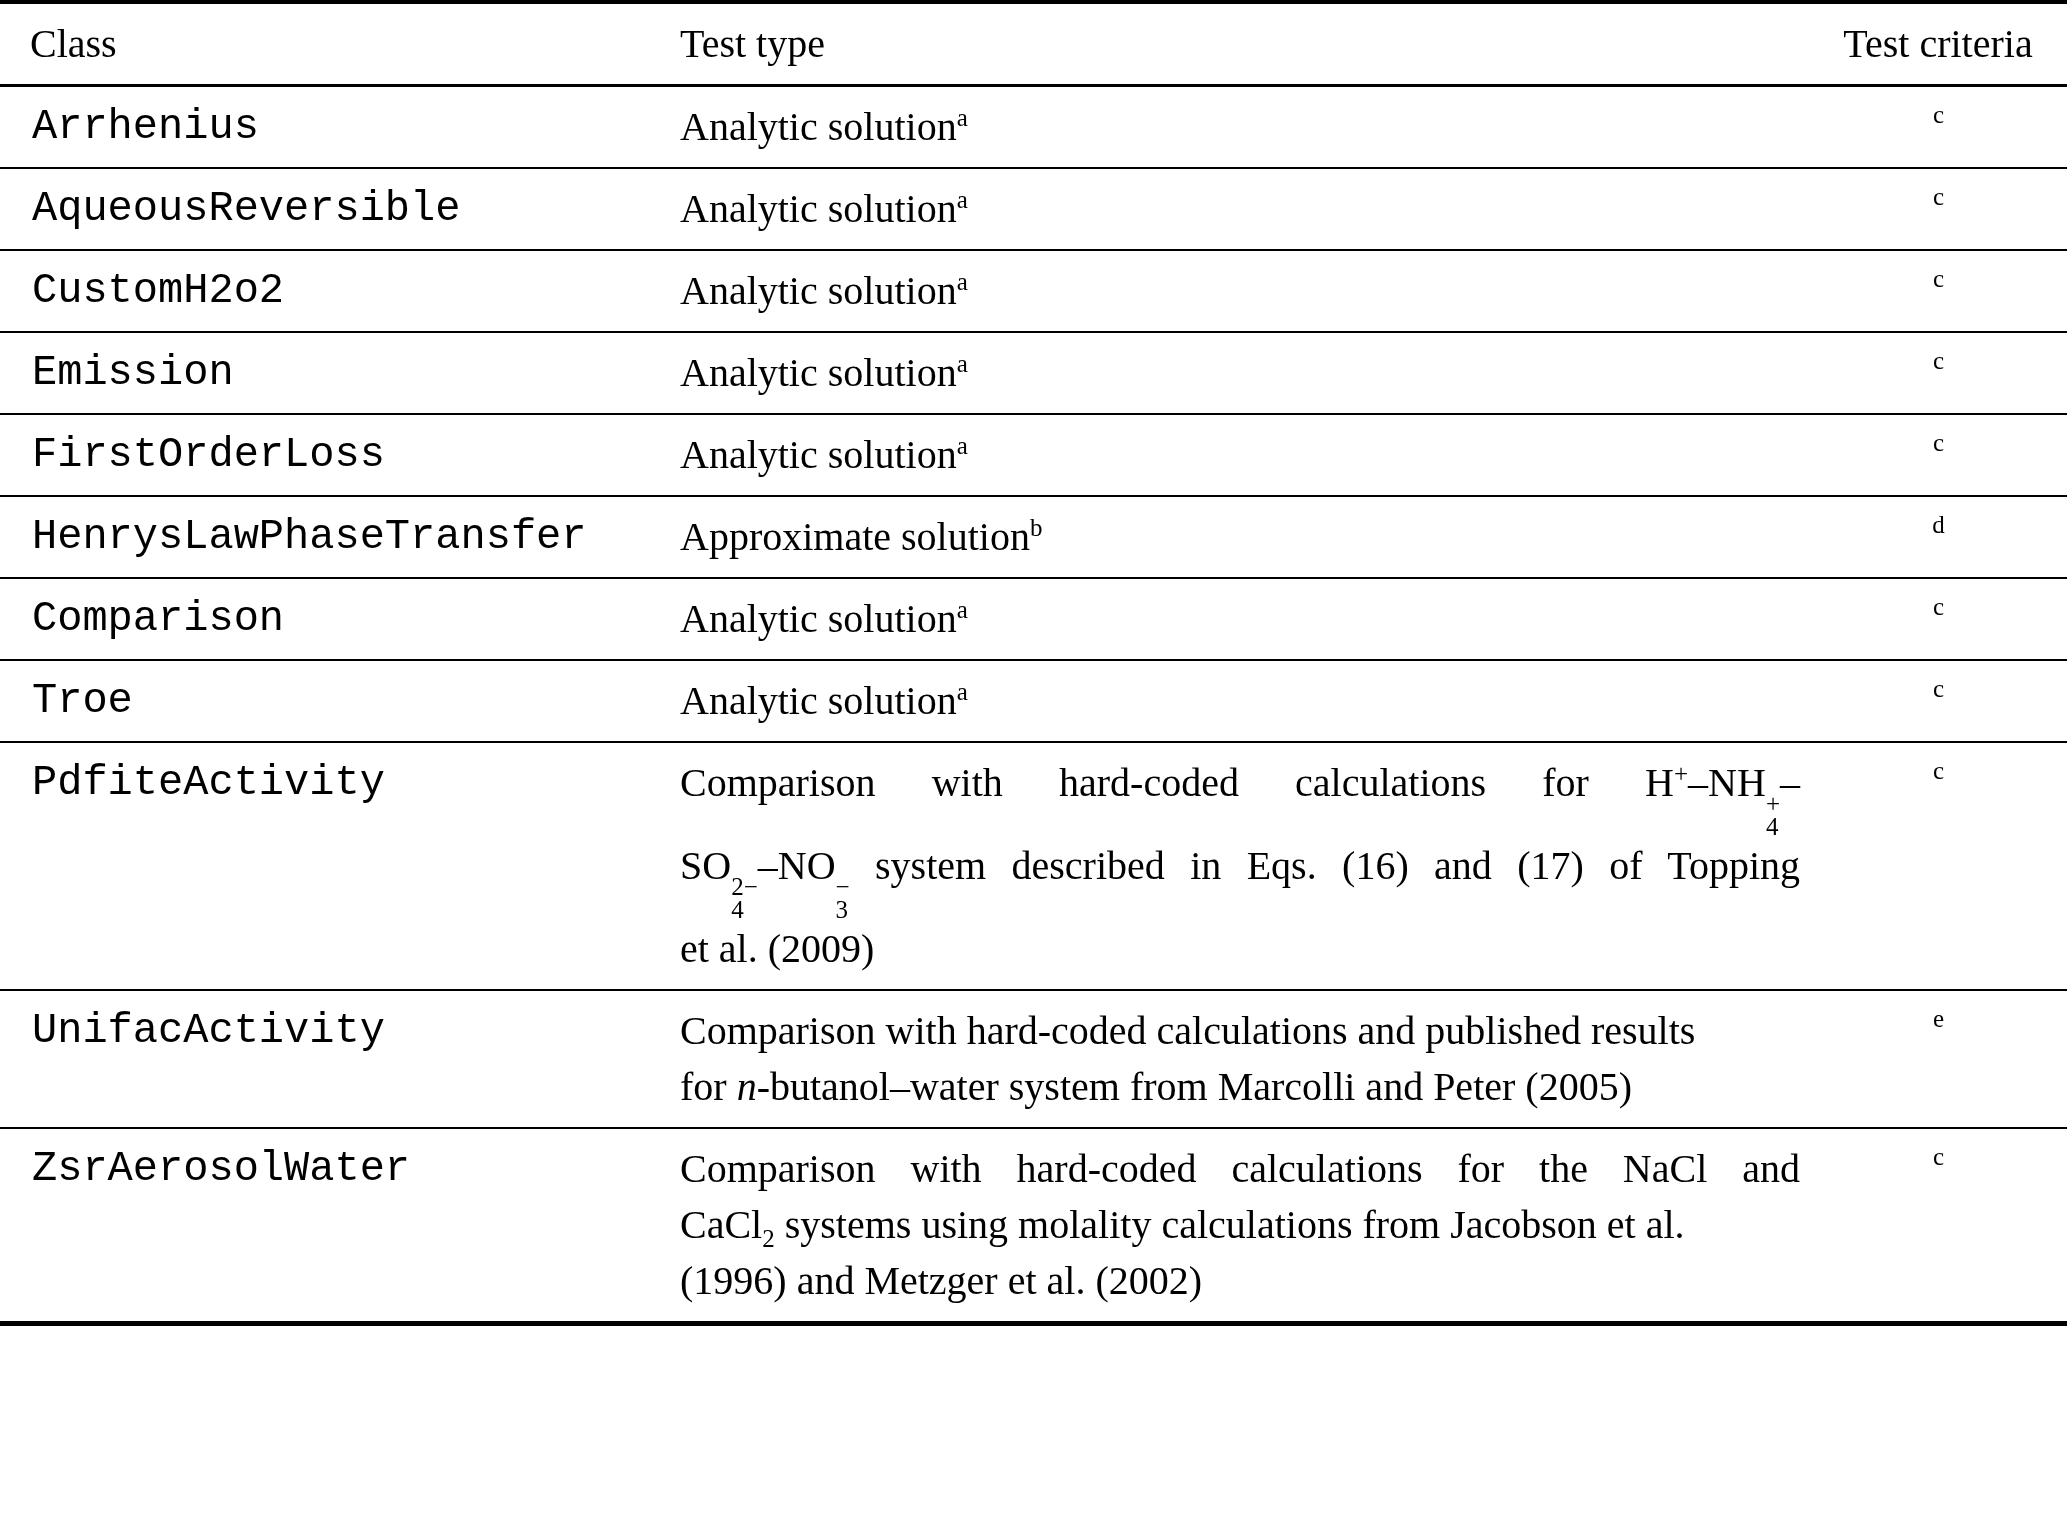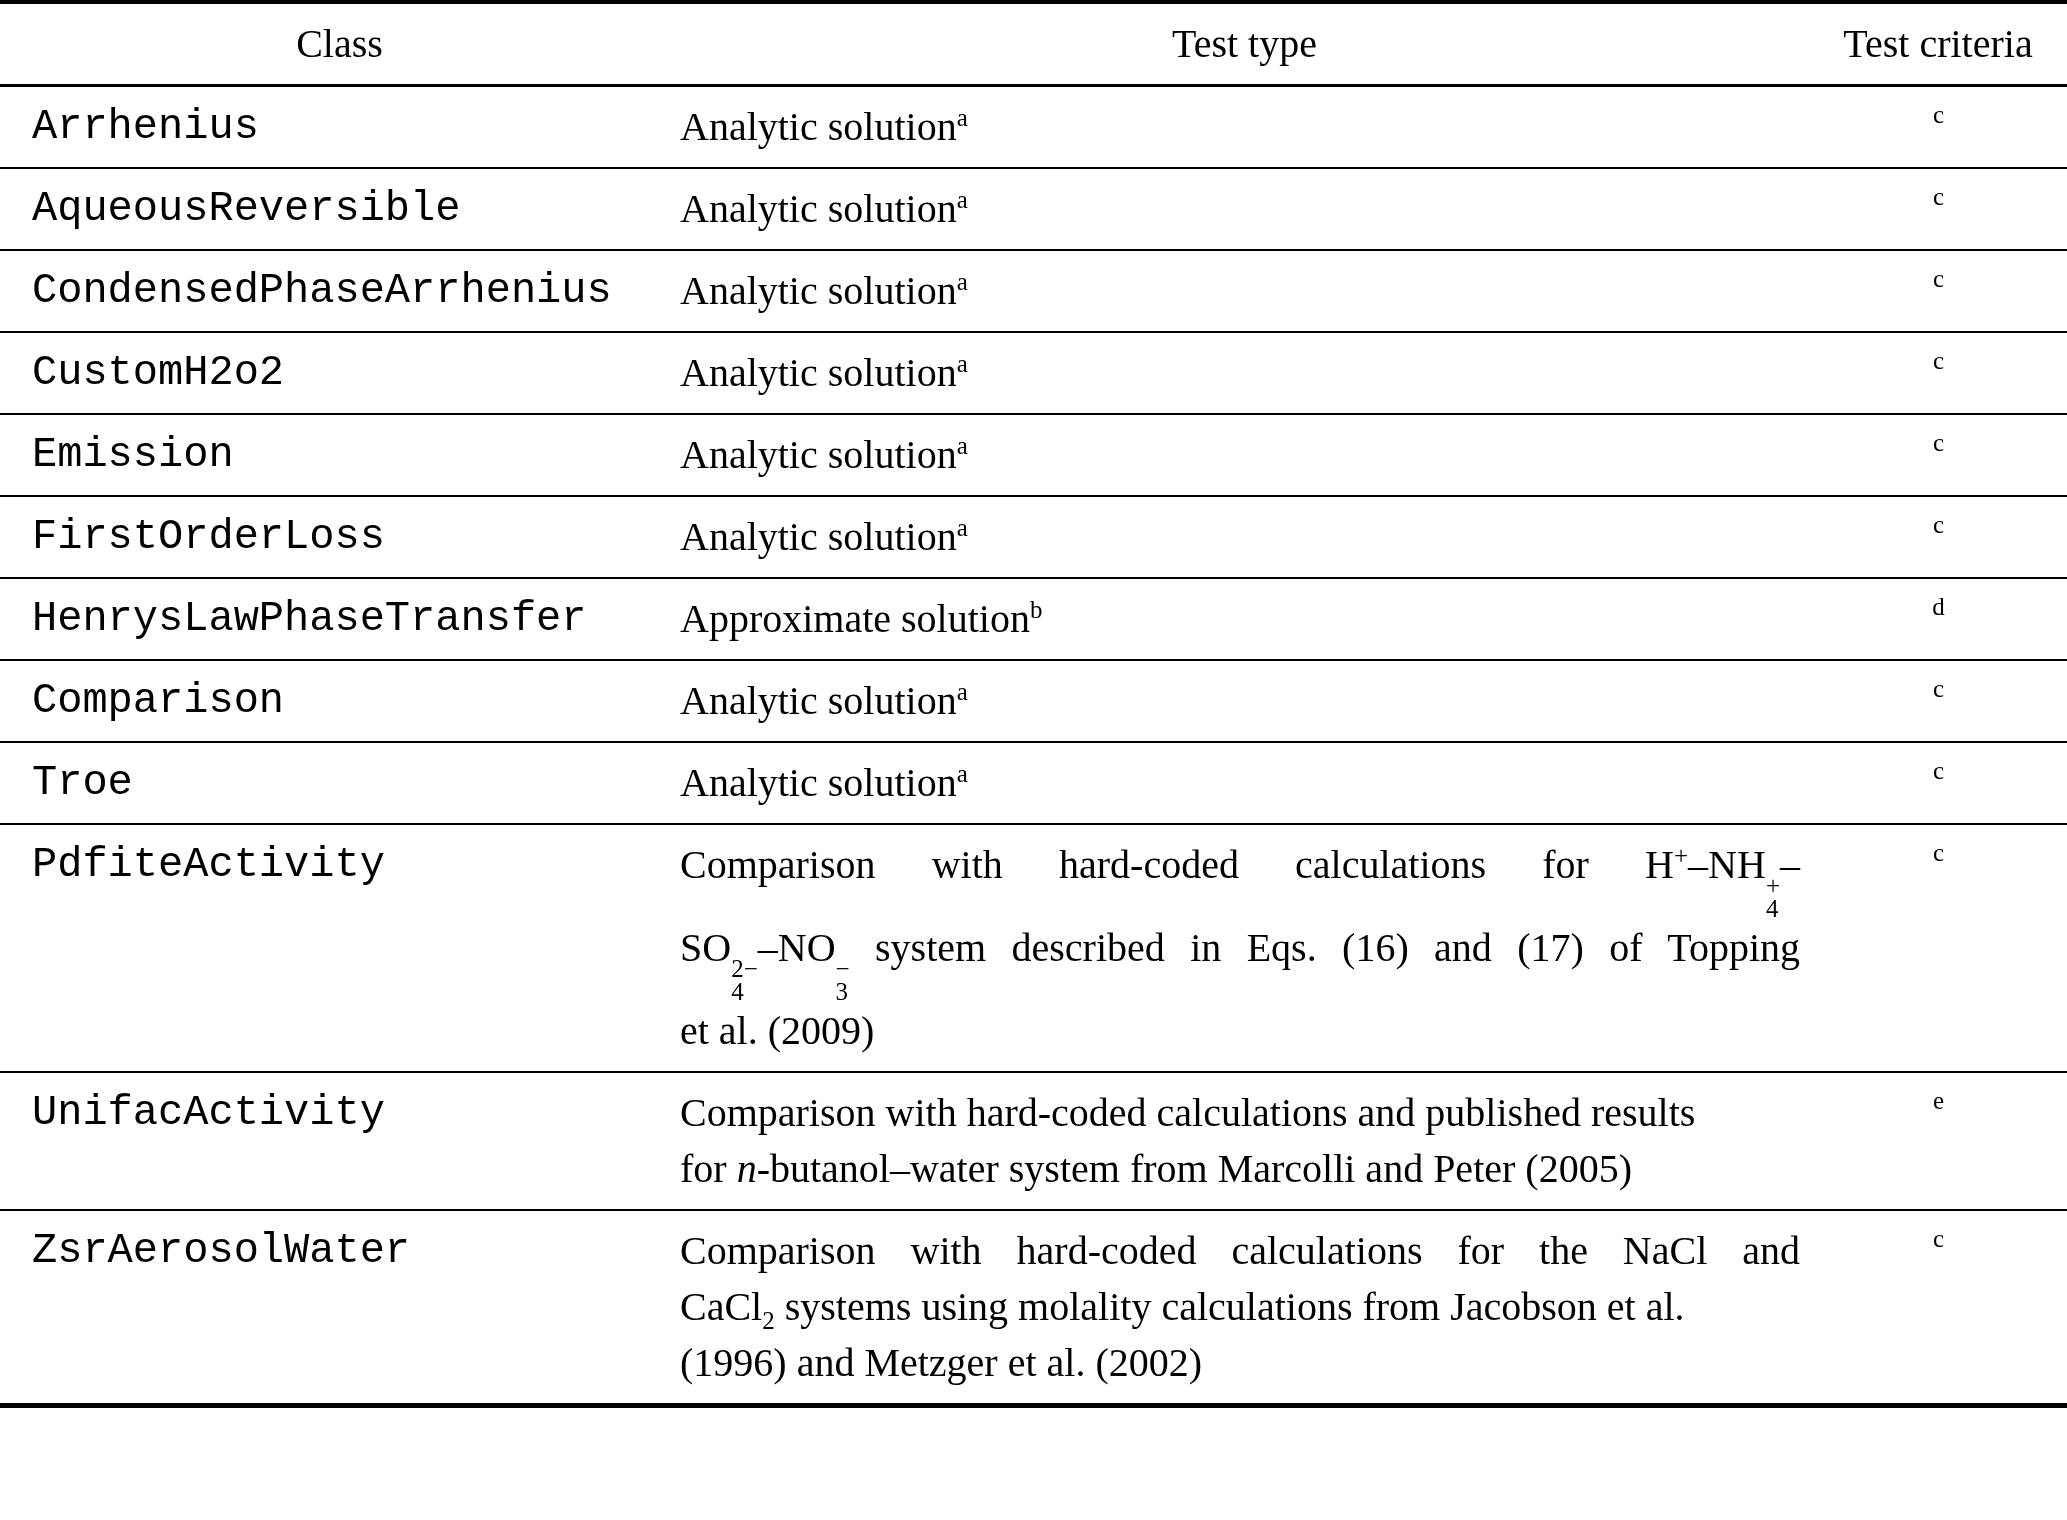--- a/index.html
+++ b/index.html
@@ -29,21 +29,21 @@
     padding-bottom:12px;
     line-height:56px;
   }
   thead th{border-bottom:3px solid #000;}
   tbody tr:last-child td{border-bottom:none;}
 
   th{
     font-family:"Liberation Serif","DejaVu Serif",serif;
     font-size:40px;
     font-weight:normal;
-    text-align:center;
+    text-align:left;
   }
   th.h-class{padding-left:30px;}
   th.h-type{padding-left:30px;}
   th.h-crit{text-align:center;padding-left:0;}
 
   td.c-class{
     font-family:"Liberation Mono","DejaVu Sans Mono",monospace;
     font-size:42px;
     padding-left:32px;
     white-space:nowrap;
@@ -104,27 +104,20 @@
   </tr>
 
   <tr>
     <td class="c-class">AqueousReversible</td>
     <td class="c-type">
           <div class="line">Analytic solution<span class="sup">a</span></div>
         </td>
     <td class="c-crit">c</td>
   </tr>
 
-  <tr>
-    <td class="c-class">CondensedPhaseArrhenius</td>
-    <td class="c-type">
-          <div class="line">Analytic solution<span class="sup">a</span></div>
-        </td>
-    <td class="c-crit">c</td>
-  </tr>
 
   <tr>
     <td class="c-class">CustomH2o2</td>
     <td class="c-type">
           <div class="line">Analytic solution<span class="sup">a</span></div>
         </td>
     <td class="c-crit">c</td>
   </tr>
 
 

